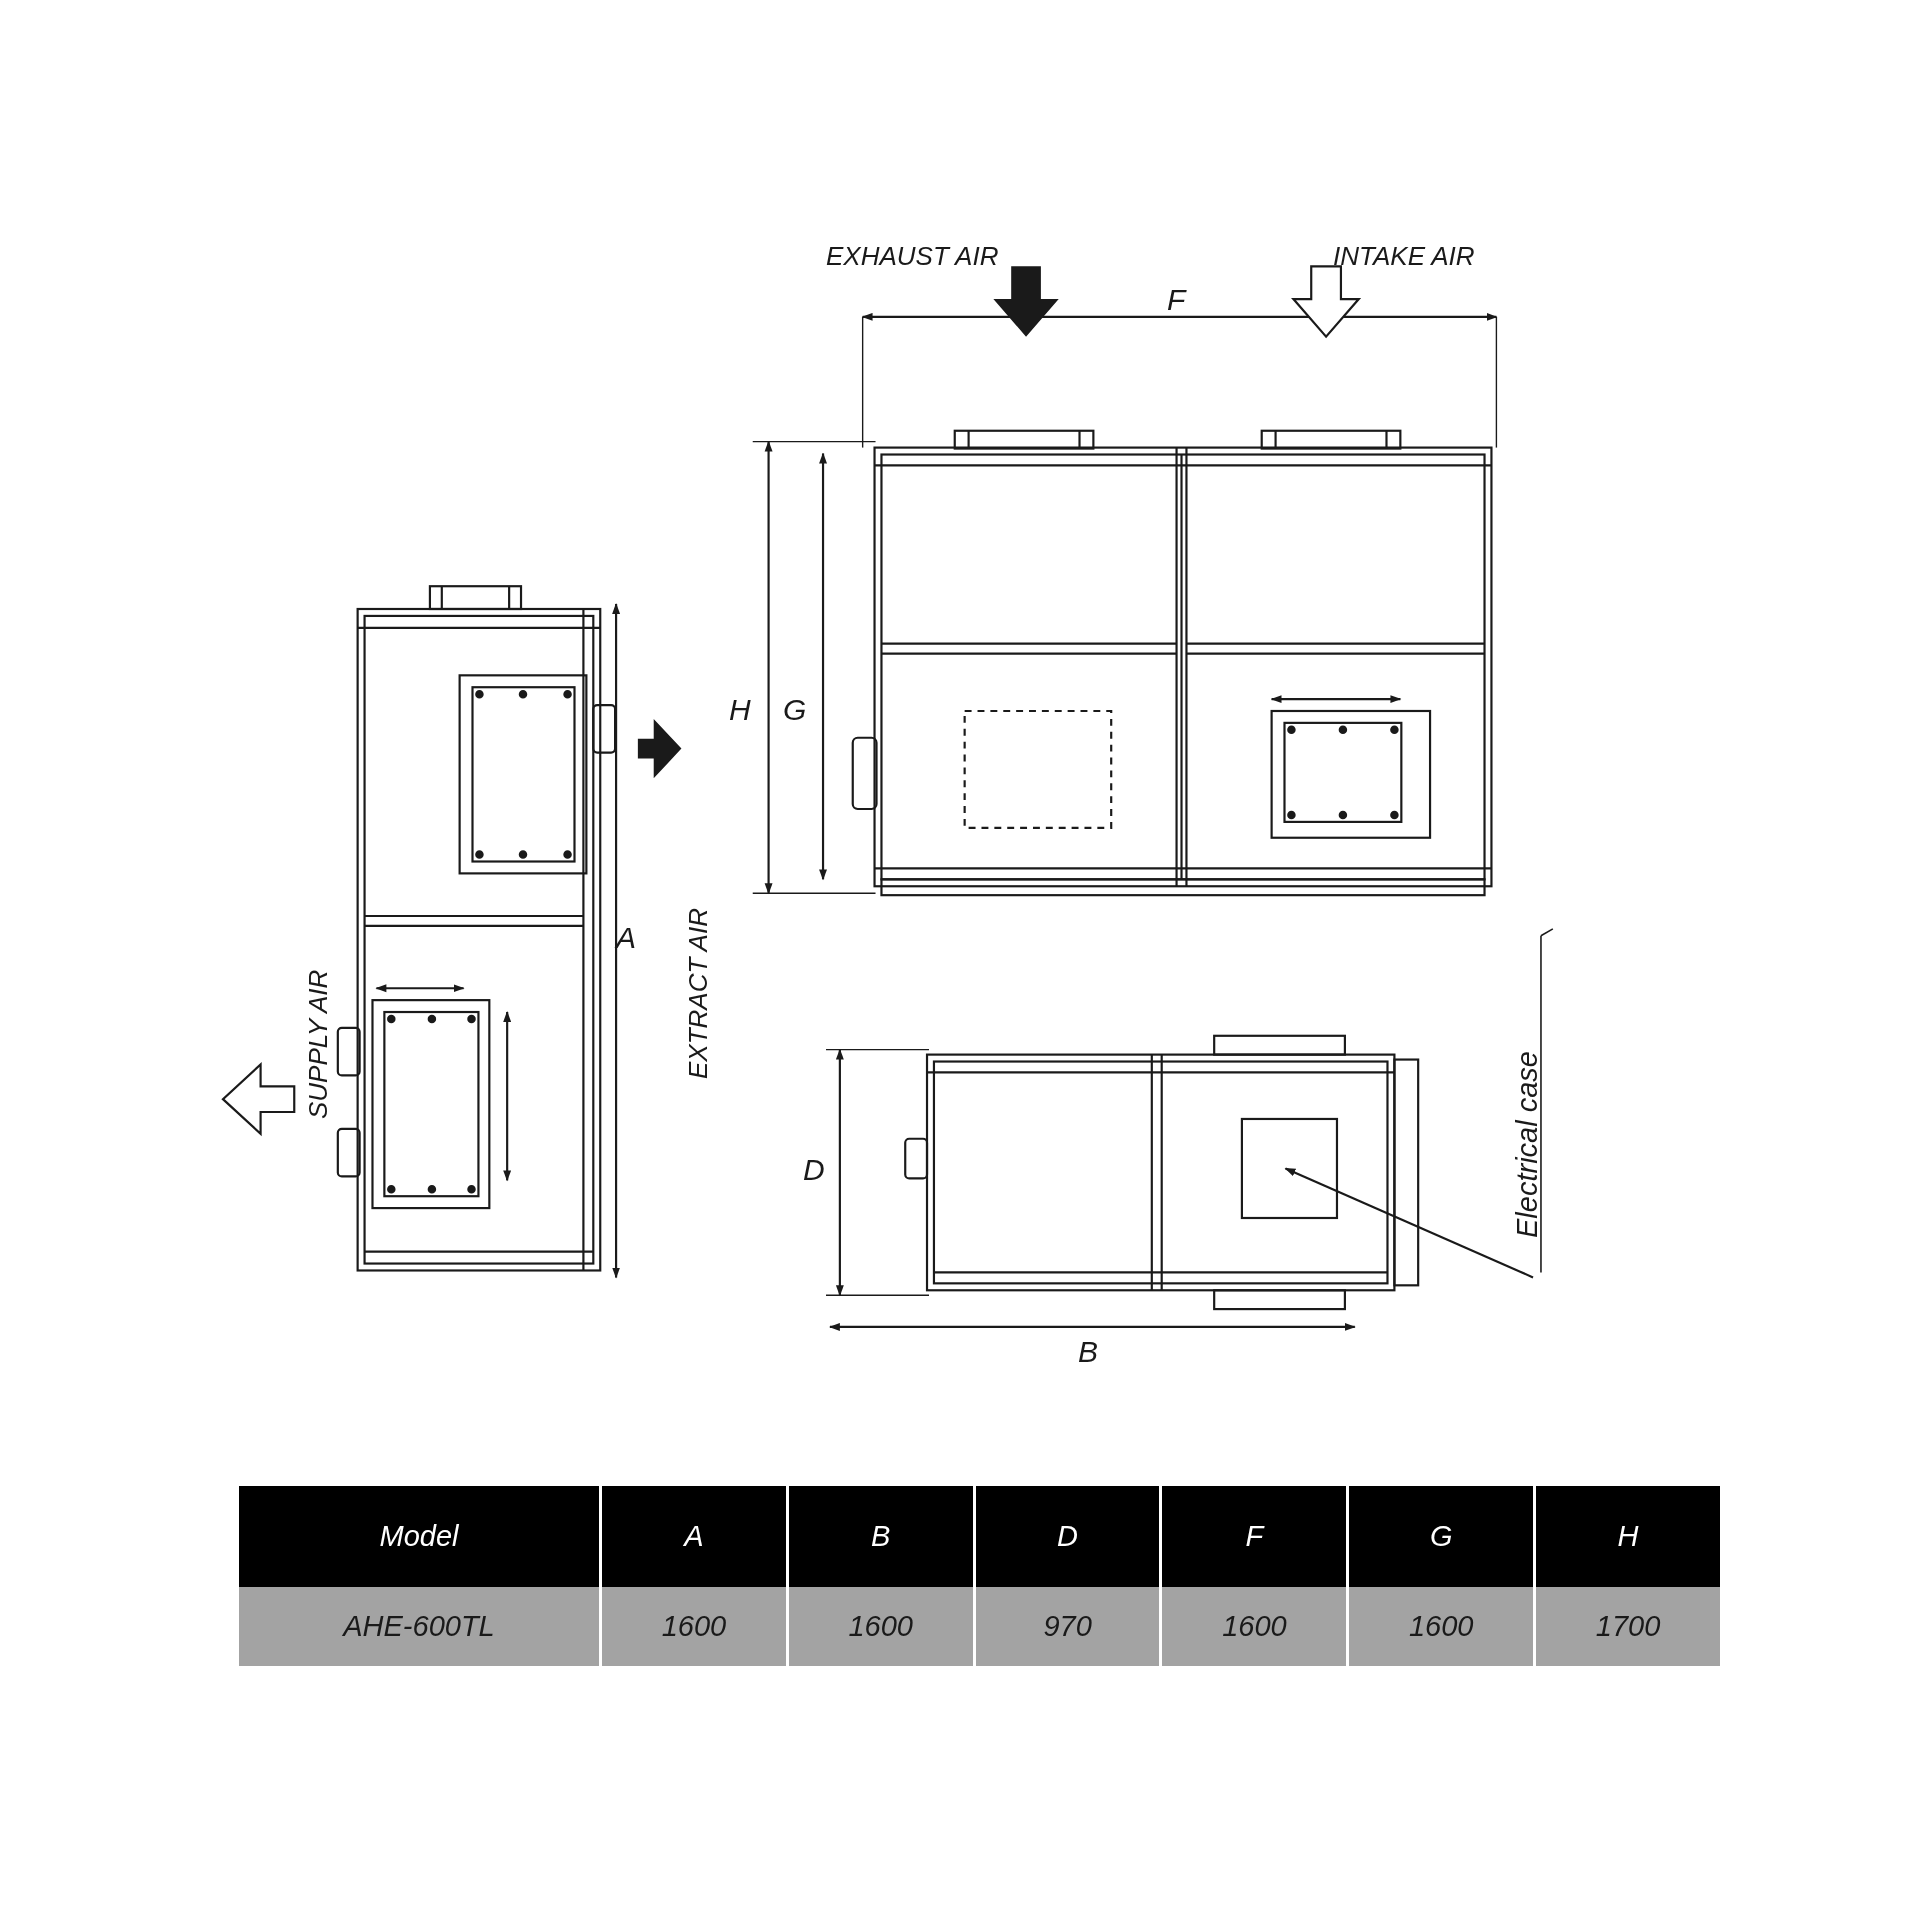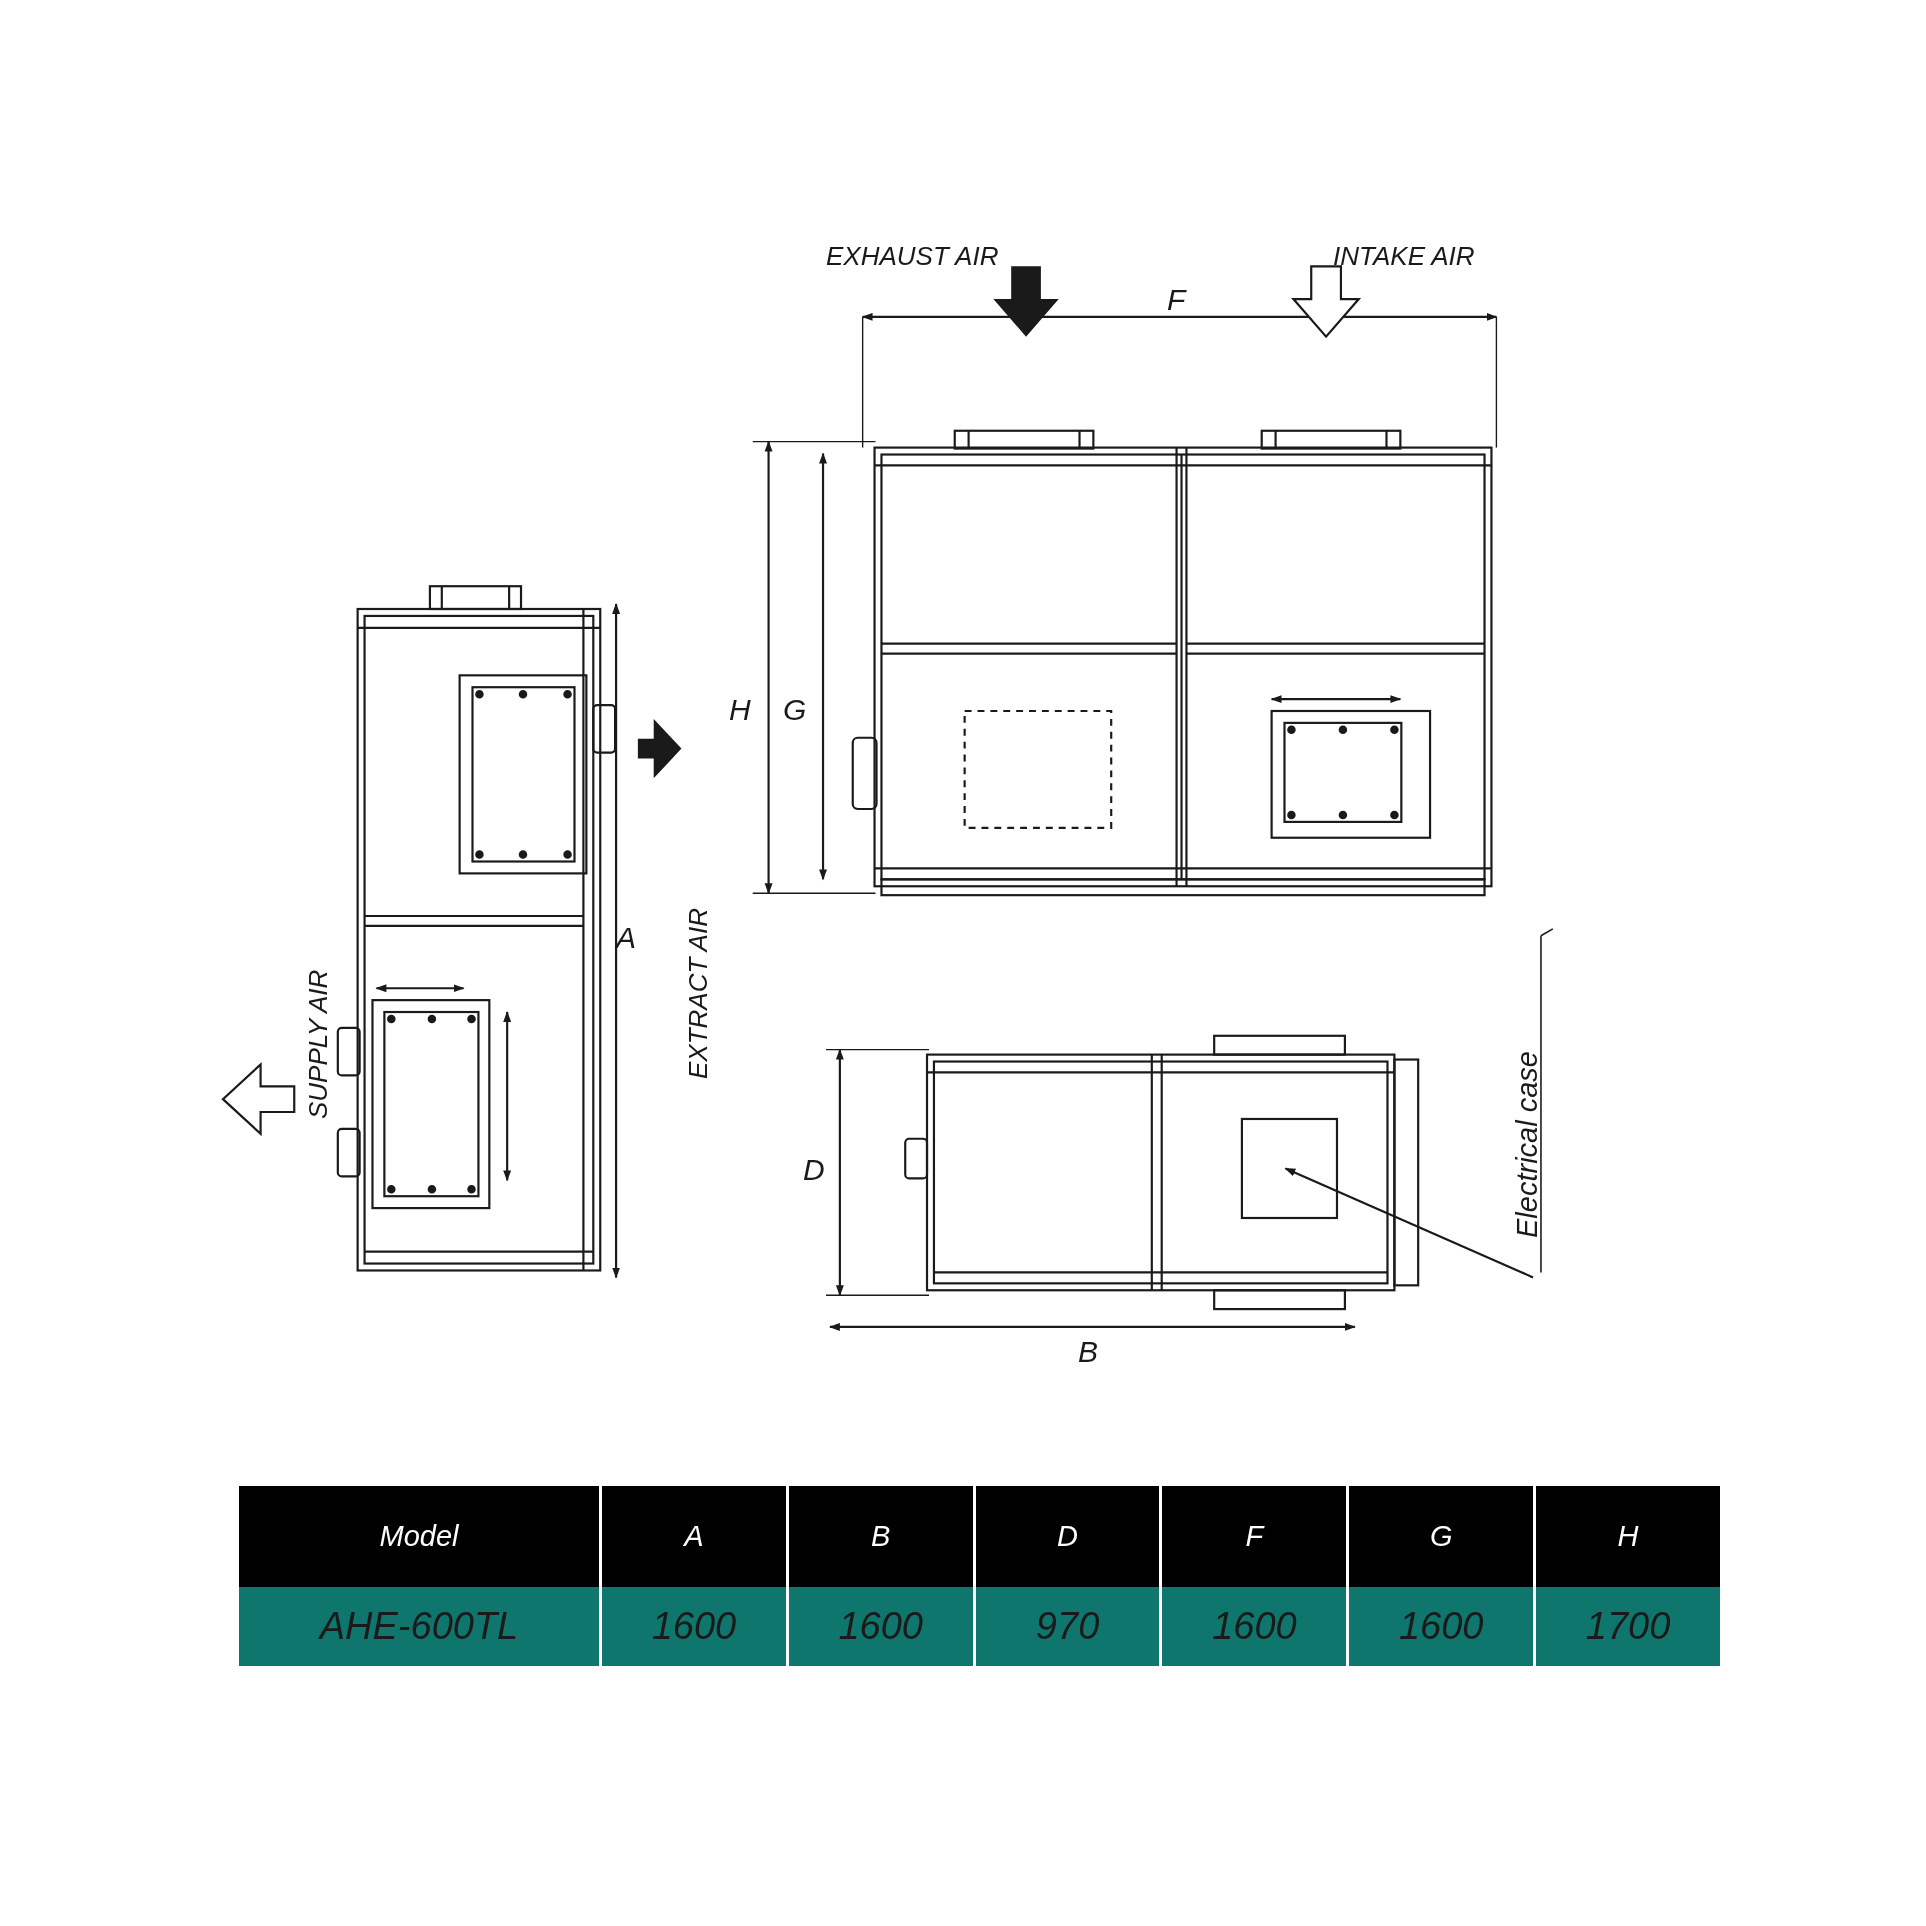--- a/index.html
+++ b/index.html
@@ -56,23 +56,23 @@
   #spec-table th {
     background: #000000;
     color: #ffffff;
     font-weight: normal;
     font-size: 29px;
     height: 99px;
     text-align: center;
     vertical-align: middle;
   }
   #spec-table td {
-    background: #0f766e;
+    background: #a3a3a3;
     color: #1a1a1a;
-    font-size: 38px;
+    font-size: 29px;
     height: 77px;
     text-align: center;
     vertical-align: middle;
   }
   #spec-table .col-model { width: 327px; }
   #spec-table .col-dim { width: 166px; }
 </style>
 </head>
 <body>
 

